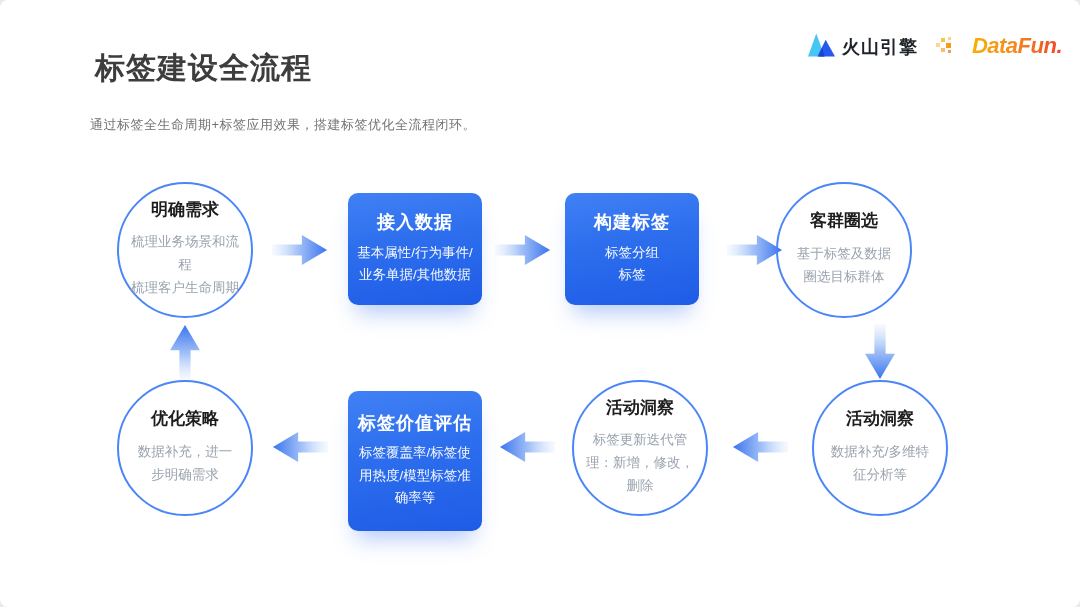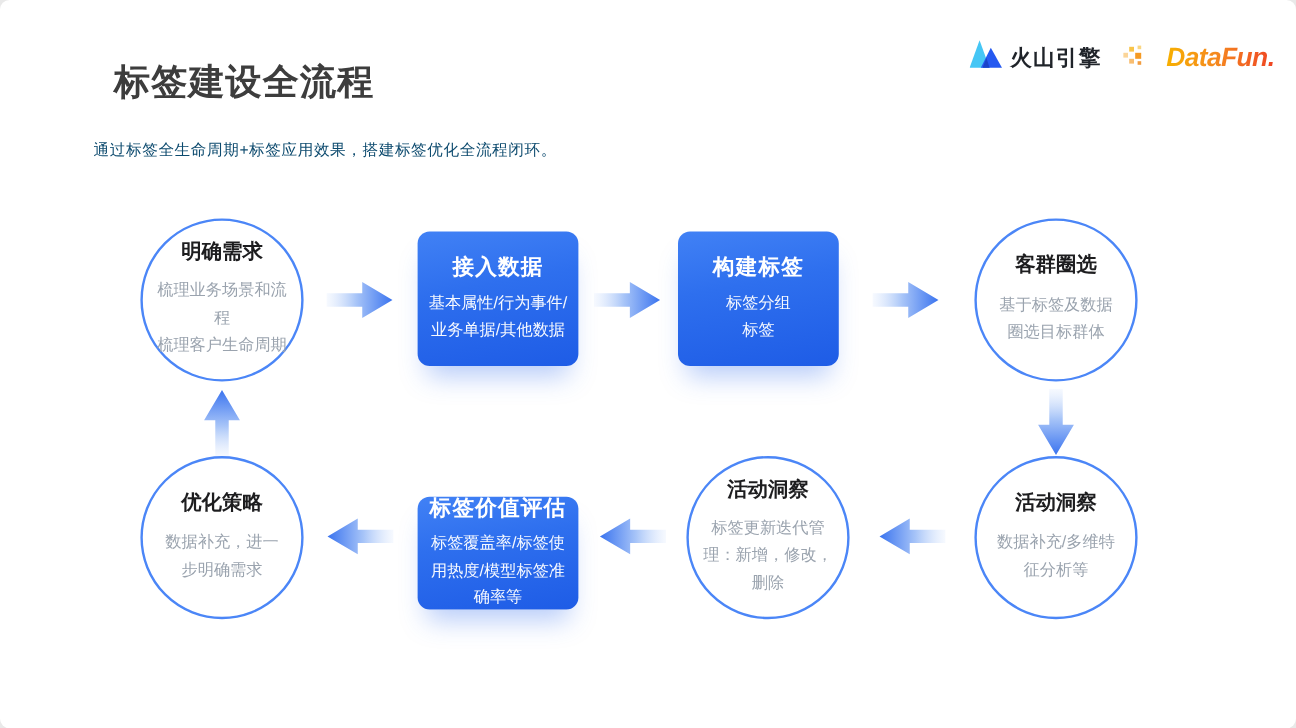--- a/index.html
+++ b/index.html
@@ -7,24 +7,24 @@
   body { font-family:"Liberation Sans","DejaVu Sans",sans-serif; }
   .slide {
     position:relative; width:1080px; height:607px; background:#ffffff;
     overflow:hidden; margin:0 auto; border-radius:8px;
   }
   .page-title {
     position:absolute; left:95px; top:48px;
     font-size:30px; font-weight:bold; color:#3d3d3d; letter-spacing:1px;
   }
   .page-subtitle {
-    position:absolute; left:78px; top:116px;
-    font-size:13px; color:#0c4a6e; letter-spacing:0.5px;
-  }
-  .logo-bar { position:absolute; top:33px; right:18px; display:flex; align-items:center; gap:18px; }
+    position:absolute; left:90px; top:116px;
+    font-size:13px; color:#737373; letter-spacing:0.5px;
+  }
+  .logo-bar { position:absolute; top:33px; right:18px; display:flex; align-items:flex-start; gap:18px; }
   .volc-logo { display:flex; align-items:center; gap:7px; }
   .volc-label { font-size:18px; font-weight:bold; color:#1f2329; letter-spacing:1px; }
   .datafun-logo { display:flex; align-items:flex-end; gap:18px; }
   .datafun-label {
     font-size:22px; font-weight:800; font-style:italic; letter-spacing:-0.5px;
     background:linear-gradient(92deg,#f7b000 0%,#f58a1f 45%,#ef4323 100%);
     -webkit-background-clip:text; background-clip:text; color:transparent;
   }
   .node { position:absolute; display:flex; flex-direction:column; align-items:center; justify-content:center; text-align:center; }
   .node-circle {
@@ -90,40 +90,40 @@
     <div class="node-desc">基本属性/行为事件/
 业务单据/其他数据</div>
   </div>
 
   <div class="node node-rect" style="left:565px;top:193px;text-align:center;">
     <div class="node-title">构建标签</div>
     <div class="node-desc">标签分组
 标签</div>
   </div>
 
-  <div class="node node-circle" style="left:812px;top:182px;">
+  <div class="node node-circle" style="left:776px;top:182px;">
     <div class="node-title">客群圈选</div>
     <div class="node-desc">基于标签及数据
 圈选目标群体</div>
   </div>
 
   <div class="node node-circle" style="left:812px;top:380px;">
     <div class="node-title">活动洞察</div>
     <div class="node-desc">数据补充/多维特
 征分析等</div>
   </div>
 
   <div class="node node-circle" style="left:572px;top:380px;">
     <div class="node-title">活动洞察</div>
     <div class="node-desc">标签更新迭代管
 理：新增，修改，
 删除</div>
   </div>
 
-  <div class="node node-rect" style="left:348px;top:414px;height:94px;">
+  <div class="node node-rect" style="left:348px;top:391px;height:140px;">
     <div class="node-title">标签价值评估</div>
     <div class="node-desc">标签覆盖率/标签使
 用热度/模型标签准
 确率等</div>
   </div>
 
   <div class="node node-circle" style="left:117px;top:380px;">
     <div class="node-title">优化策略</div>
     <div class="node-desc">数据补充，进一
 步明确需求</div>

